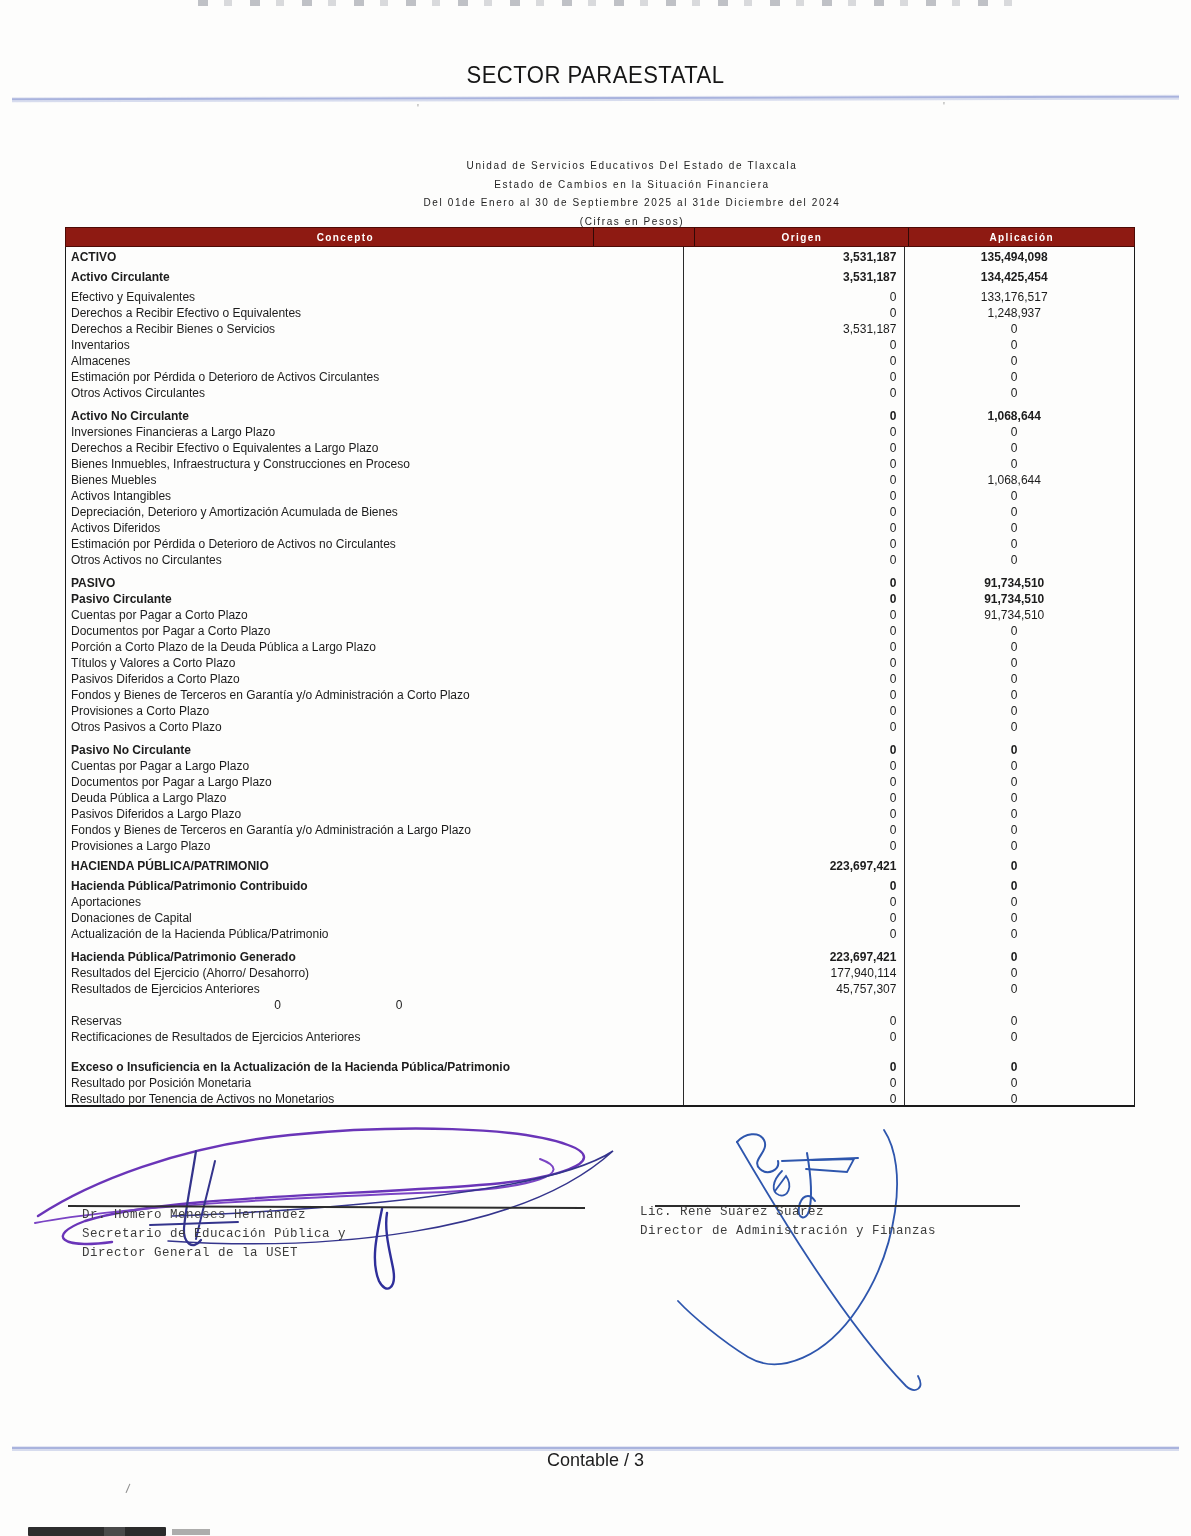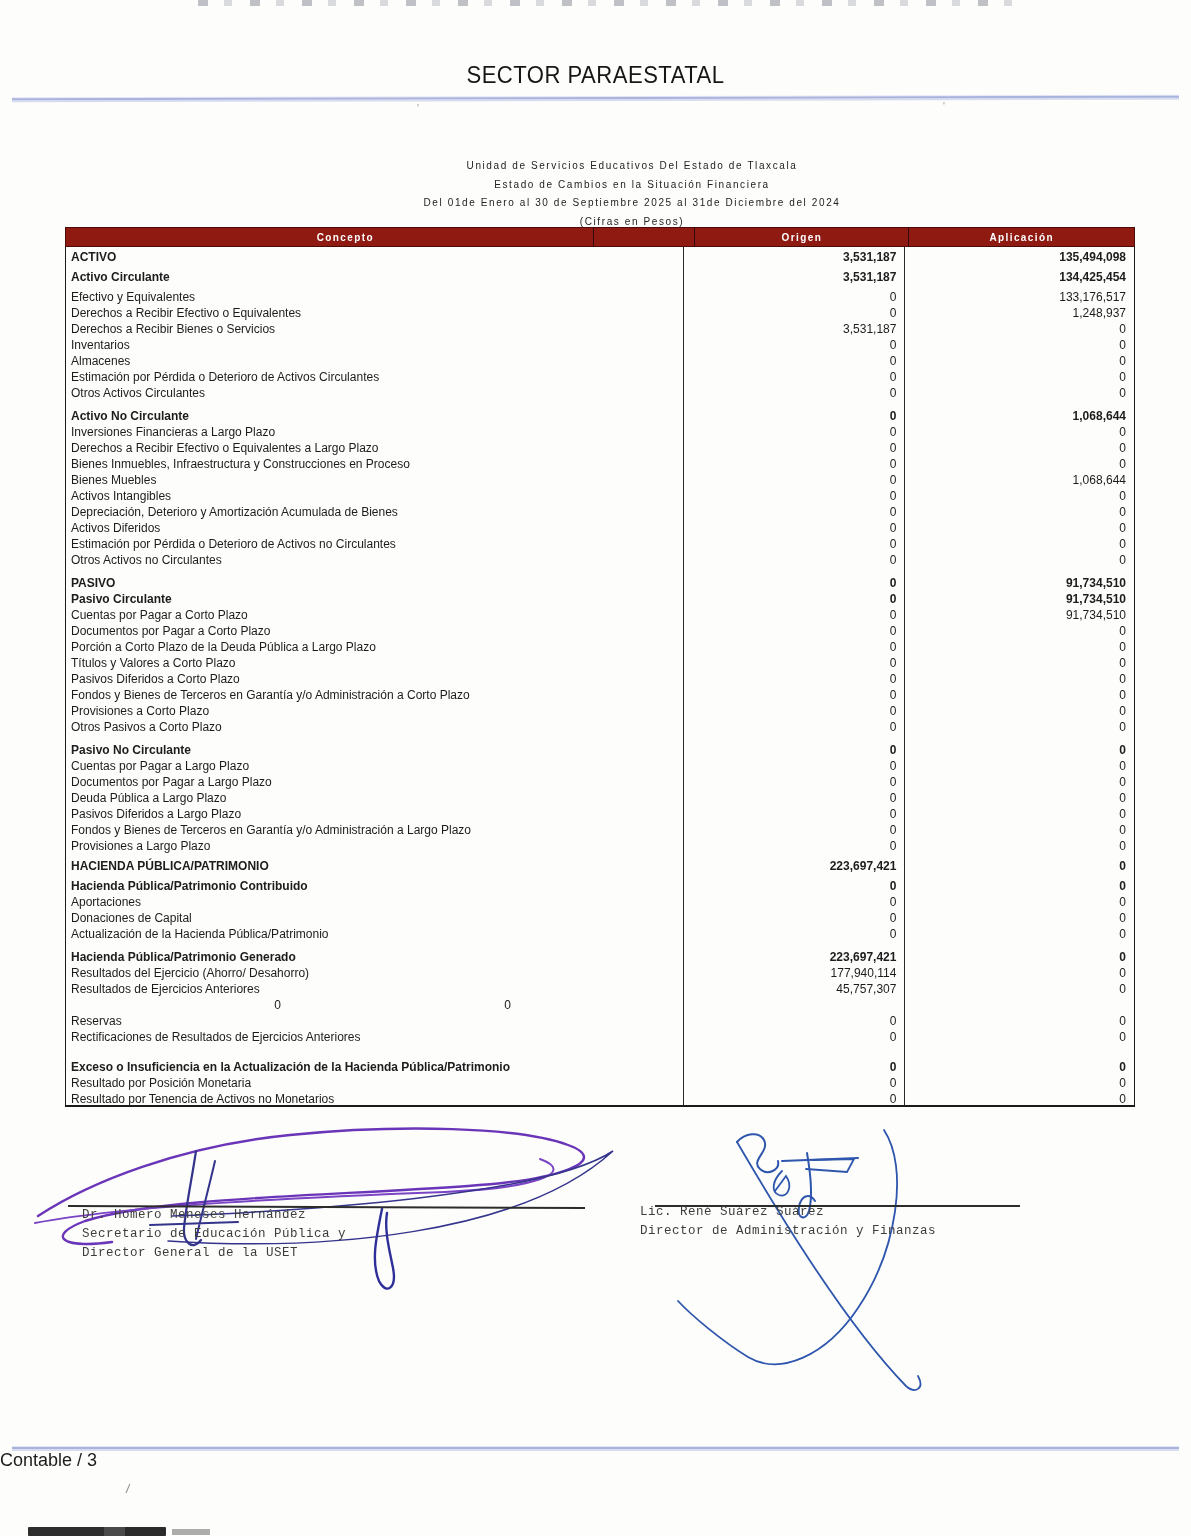--- a/index.html
+++ b/index.html
@@ -75,37 +75,37 @@
   .vline{position:absolute;top:0;bottom:0;width:1px;background:#2a2a2a;}
   .vline.v1{left:617px;}
   .vline.v2{left:838px;}
   .trow{display:flex;height:16px;line-height:16px;font-size:12px;}
   .trow.gap1{margin-top:4px;}
   .trow.gap2{margin-top:7px;}
   .trow.gap3{margin-top:14px;}
   .trow.bold{font-weight:bold;}
   .trow .lbl{width:612px;padding-left:5px;overflow:hidden;white-space:nowrap;}
   .trow .org{width:215px;text-align:right;padding-right:6px;}
-  .trow .apl{width:224px;text-align:right;padding-right:8px;}
+  .trow .apl{width:224px;text-align:center;padding-right:8px;}
 
   
   .sig-svg{position:absolute;left:0;top:1100px;pointer-events:none;}
   .sig-line{position:absolute;height:2px;background:#2c2c2c;}
   .sig-line.left{left:68px;top:1206px;width:517px;transform:rotate(.2deg);}
   .sig-line.right{left:655px;top:1205px;width:365px;height:1.5px;}
   .sig-text{
     position:absolute;
     font-family:"Liberation Mono", monospace;
     font-size:12.5px;line-height:19px;color:#3d3d3d;letter-spacing:.5px;
   }
   .sig-text.left{left:82px;top:1206px;width:380px;}
   .sig-text.right{left:640px;top:1203px;width:420px;}
 
   .footer-label{
-    position:absolute;top:1450px;left:0;width:1191px;text-align:left;
+    position:absolute;top:1450px;left:0;width:1191px;text-align:center;
     font-size:18px;color:#1d1d1d;
   }
   .stray-slash{position:absolute;left:126px;top:1481px;color:#8f8f8f;font-size:13px;transform:rotate(8deg);}
 </style>
 </head>
 <body>
 
 <div class="page">
 
   <div class="top-cutoff"></div>

